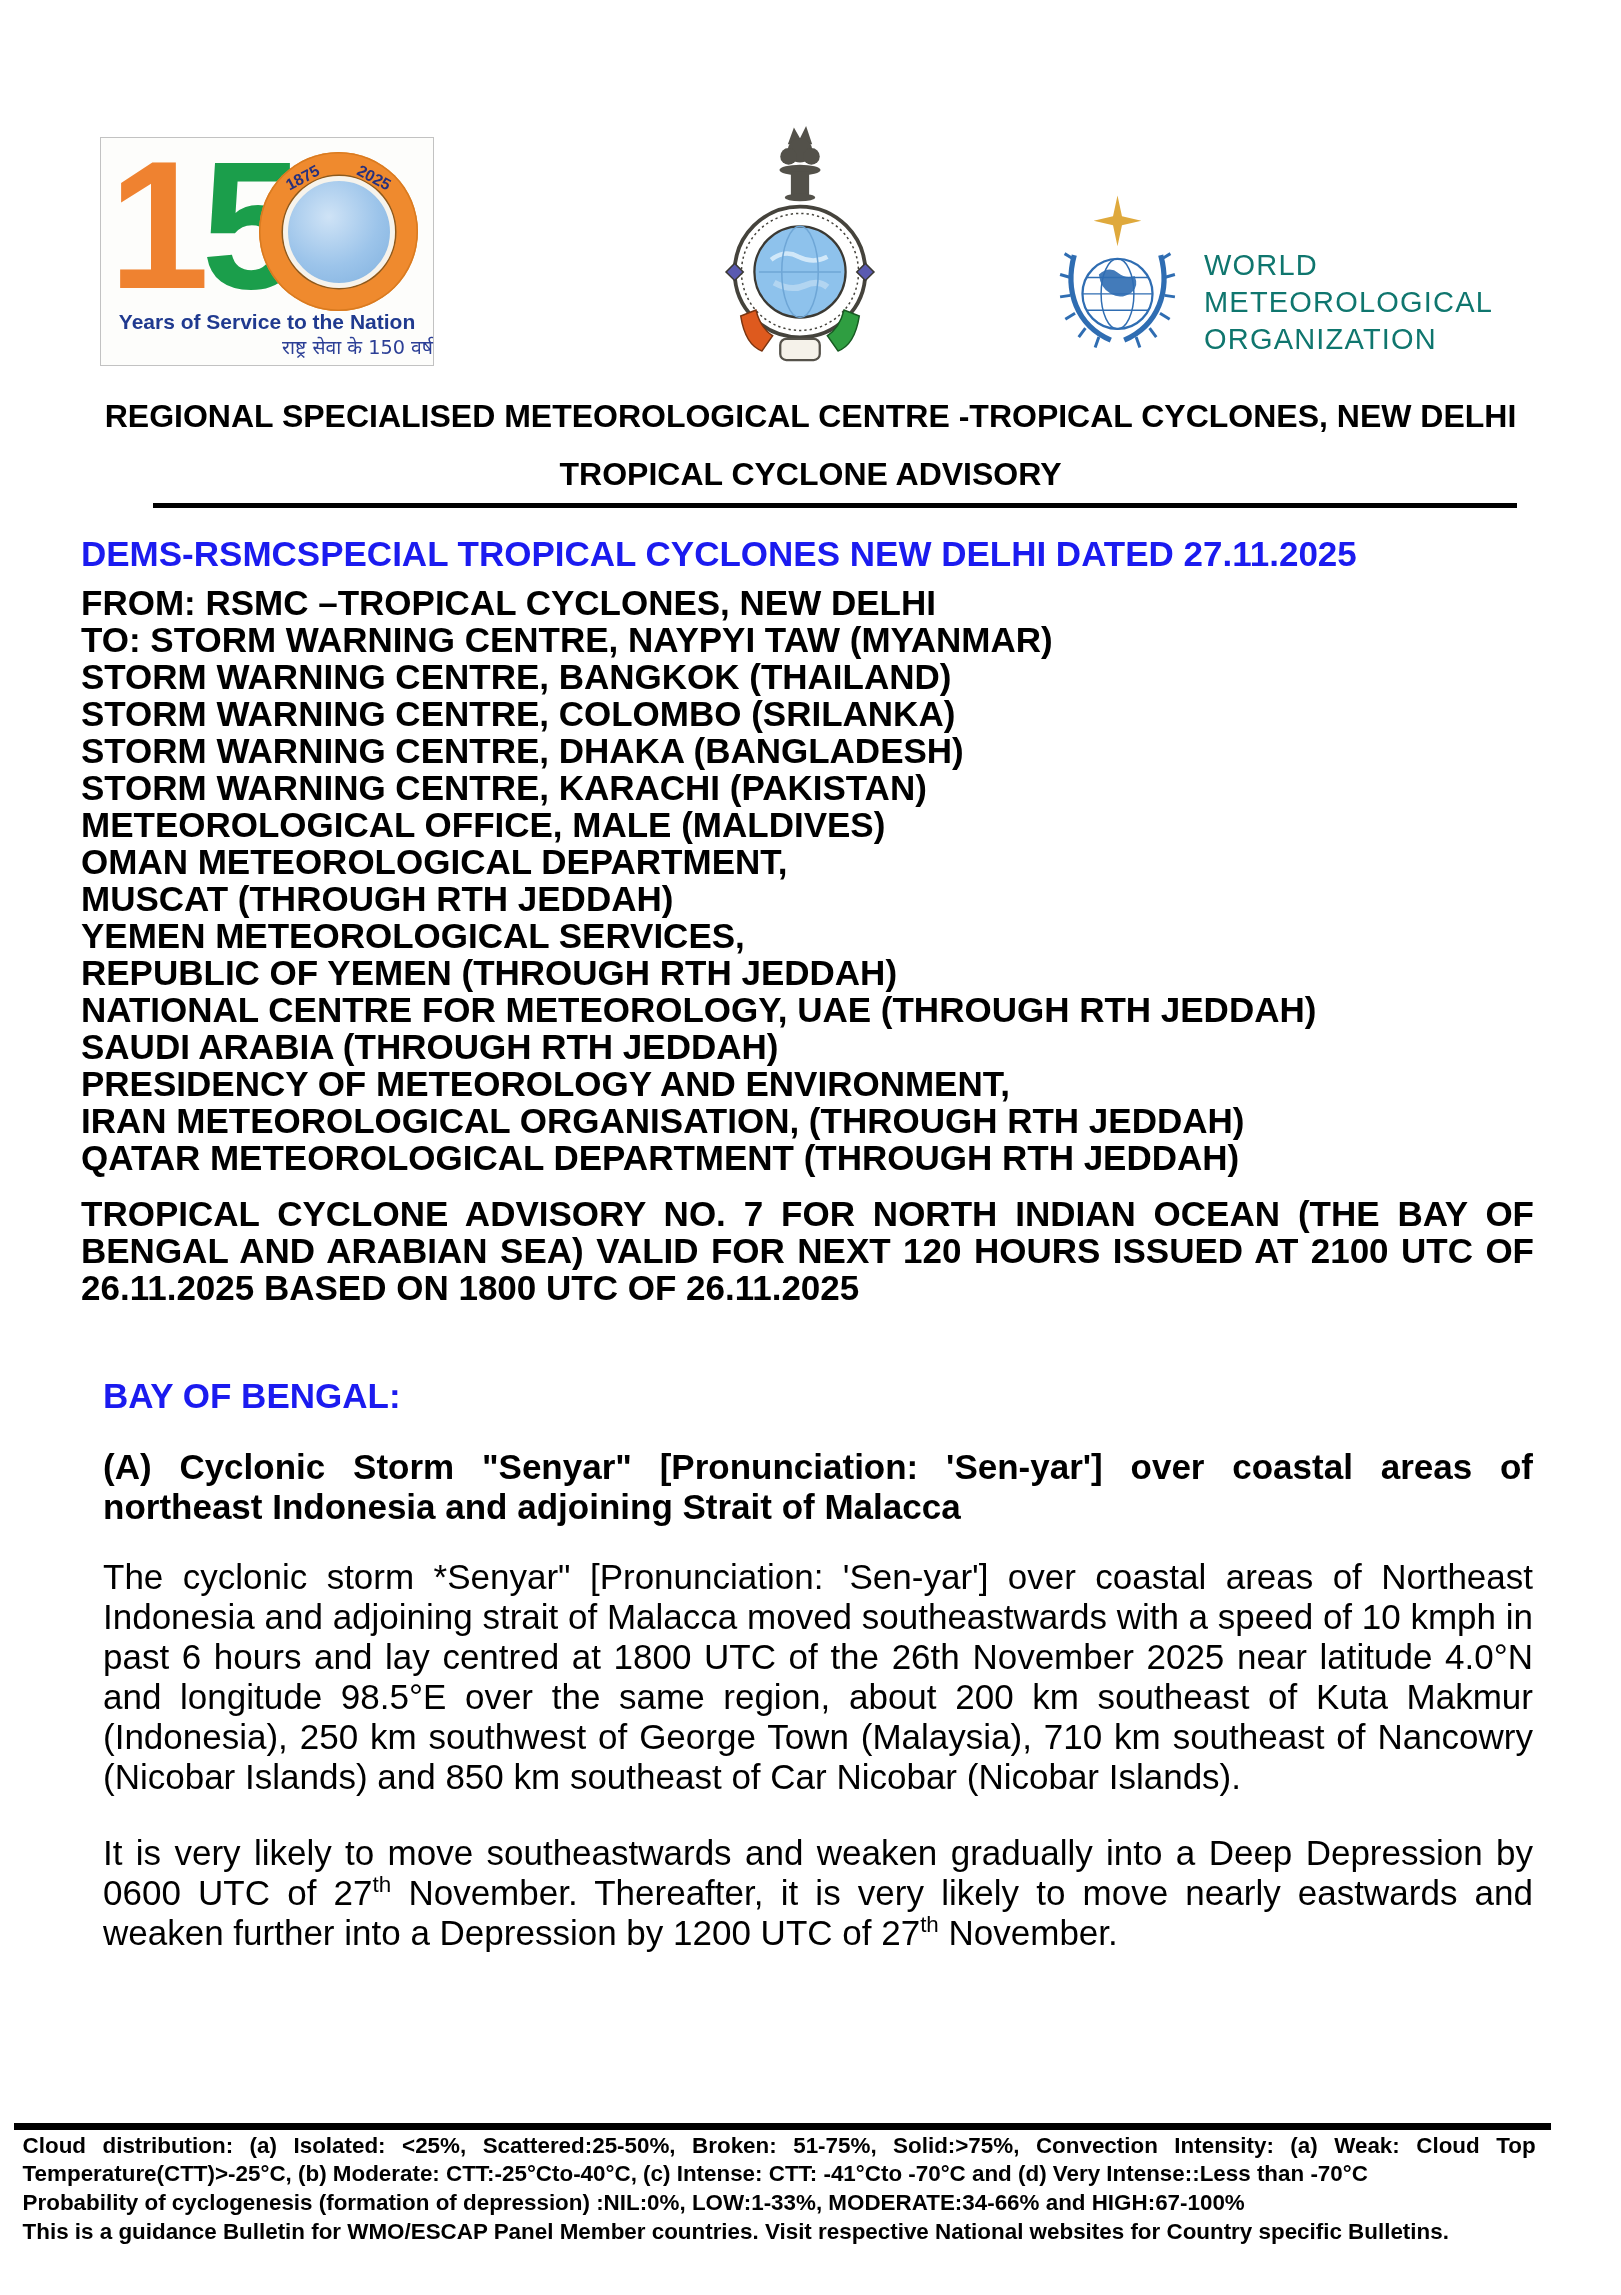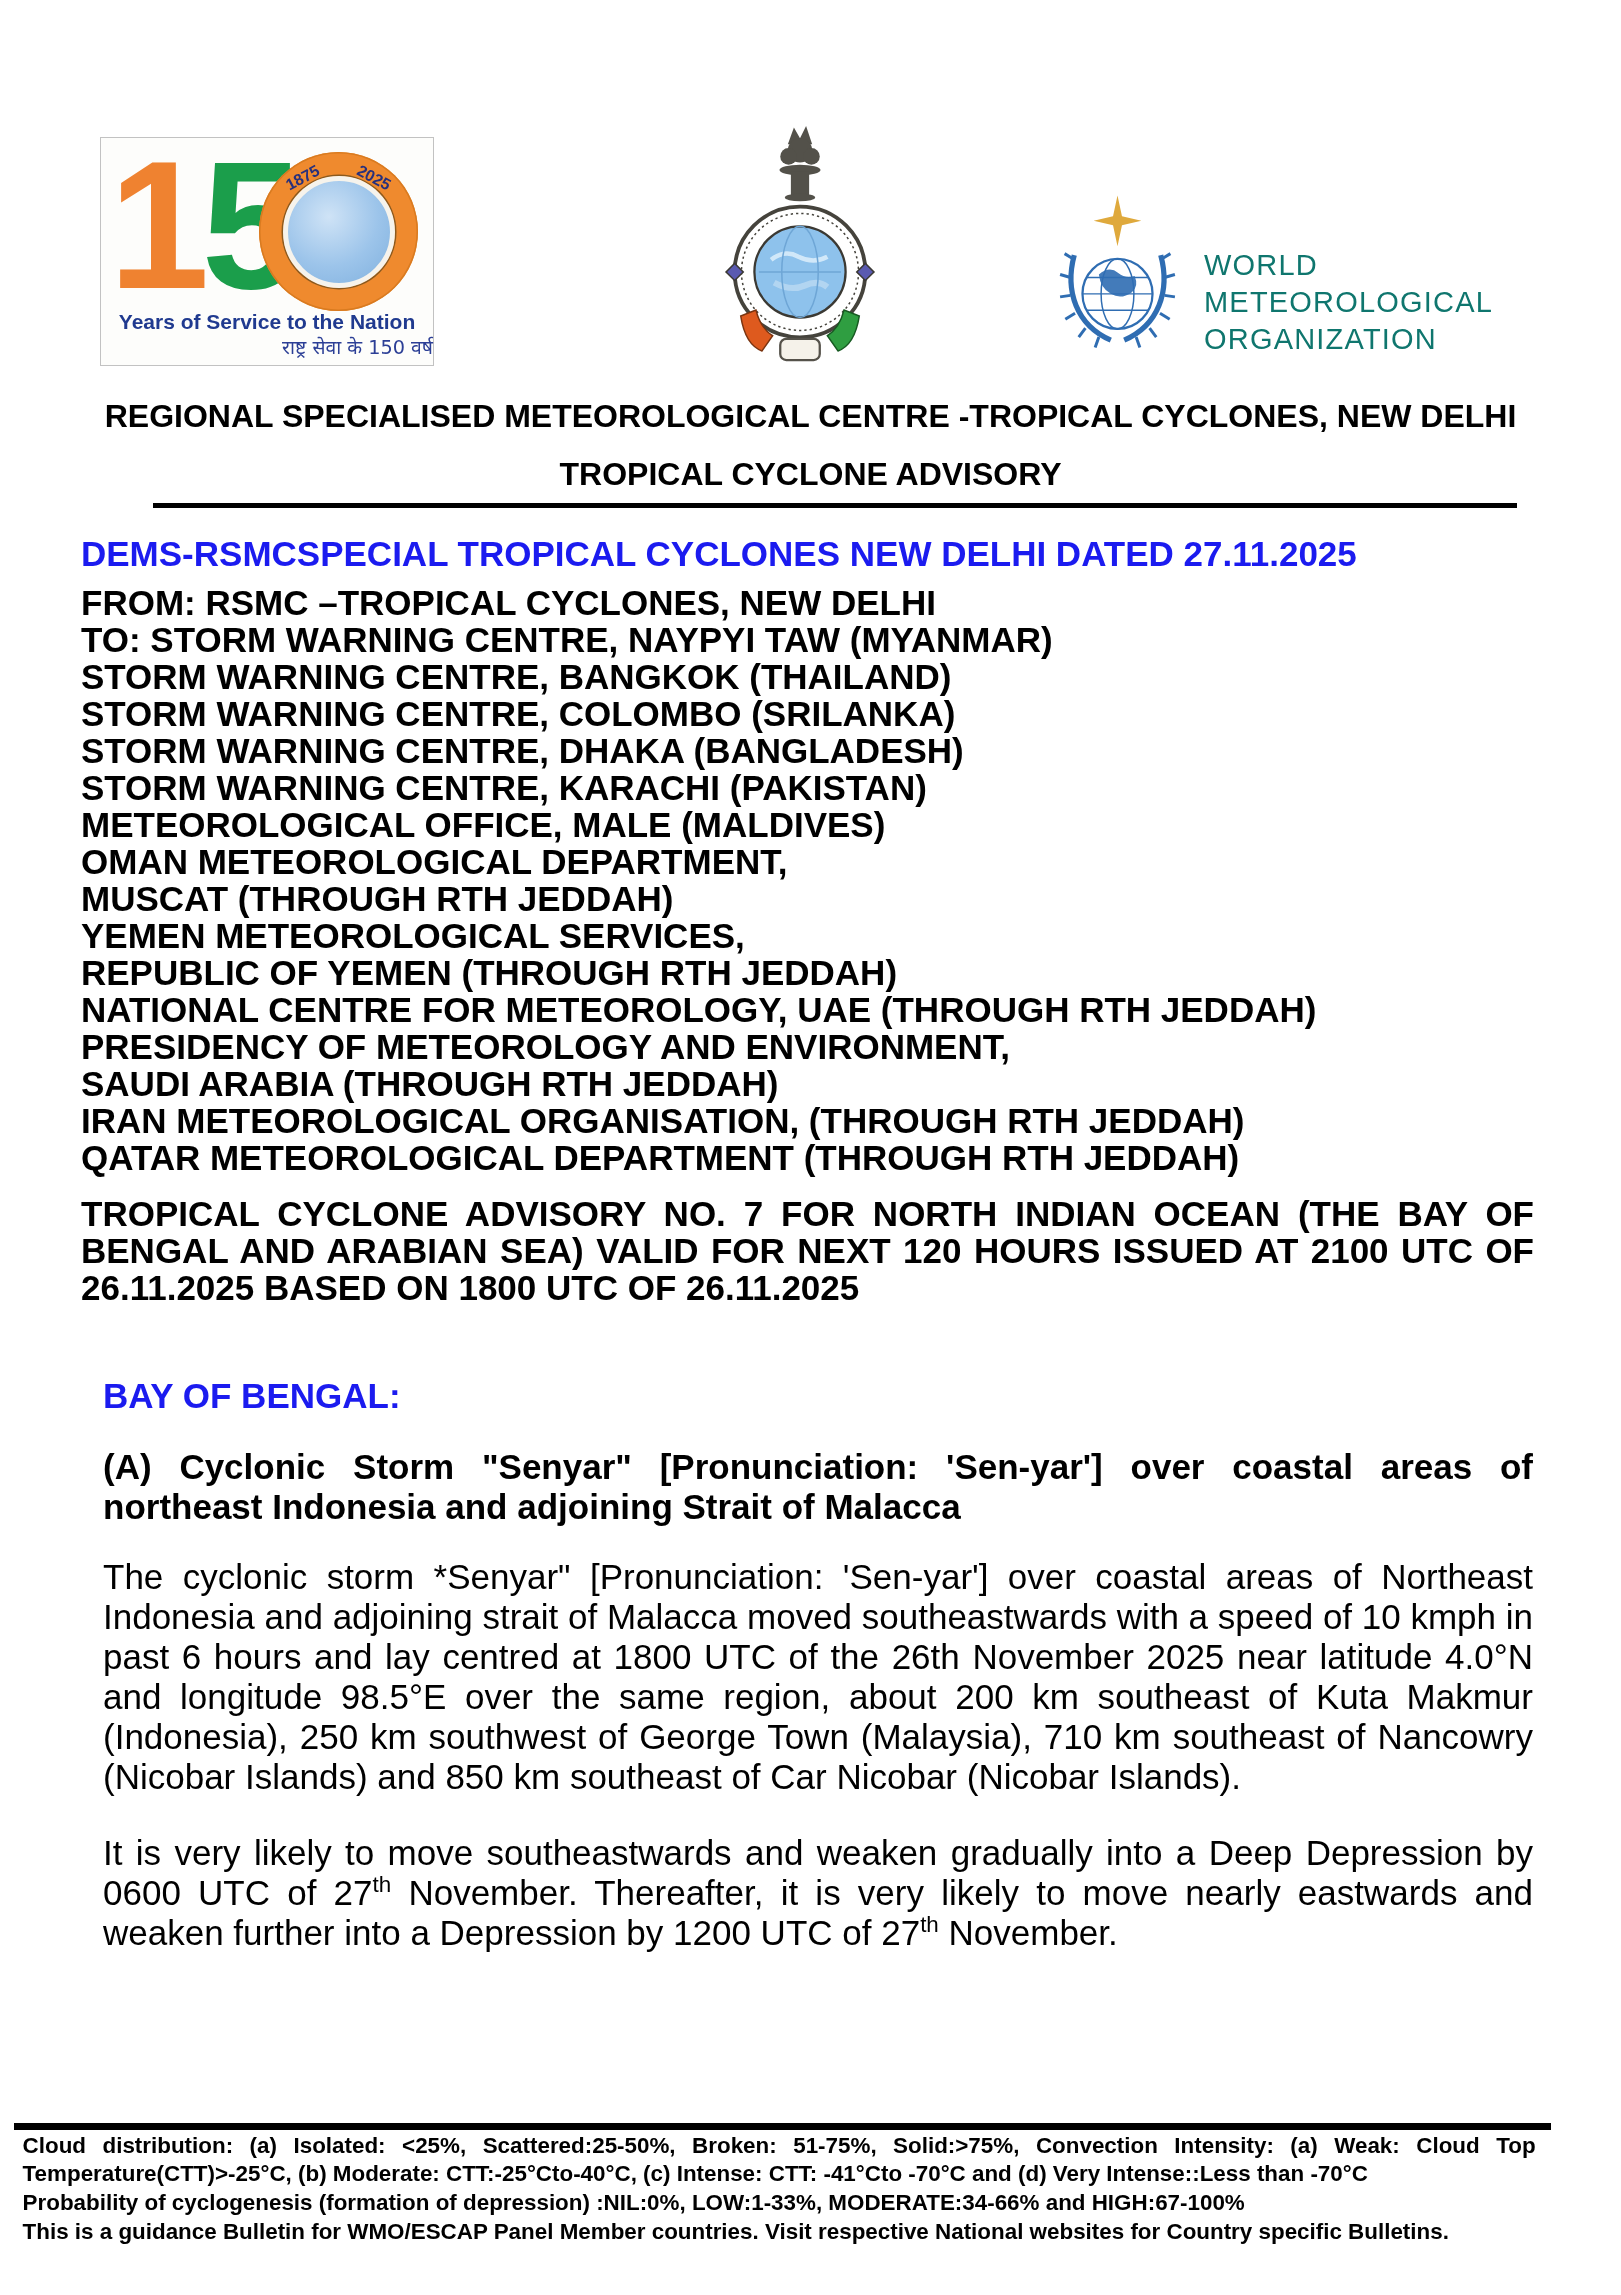--- a/index.html
+++ b/index.html
@@ -151,22 +151,22 @@
     <div>STORM WARNING CENTRE, BANGKOK (THAILAND)</div>
     <div>STORM WARNING CENTRE, COLOMBO (SRILANKA)</div>
     <div>STORM WARNING CENTRE, DHAKA (BANGLADESH)</div>
     <div>STORM WARNING CENTRE, KARACHI (PAKISTAN)</div>
     <div>METEOROLOGICAL OFFICE, MALE (MALDIVES)</div>
     <div>OMAN METEOROLOGICAL DEPARTMENT,</div>
     <div>MUSCAT (THROUGH RTH JEDDAH)</div>
     <div>YEMEN METEOROLOGICAL SERVICES,</div>
     <div>REPUBLIC OF YEMEN (THROUGH RTH JEDDAH)</div>
     <div>NATIONAL CENTRE FOR METEOROLOGY, UAE (THROUGH RTH JEDDAH)</div>
+    <div>SAUDI ARABIA (THROUGH RTH JEDDAH)</div>
     <div>PRESIDENCY OF METEOROLOGY AND ENVIRONMENT,</div>
-    <div>SAUDI ARABIA (THROUGH RTH JEDDAH)</div>
     <div>IRAN METEOROLOGICAL ORGANISATION, (THROUGH RTH JEDDAH)</div>
     <div>QATAR METEOROLOGICAL DEPARTMENT (THROUGH RTH JEDDAH)</div>
   </div>
 
   <div class="advpara">TROPICAL CYCLONE ADVISORY NO. 7 FOR NORTH INDIAN OCEAN (THE BAY OF BENGAL AND ARABIAN SEA) VALID FOR NEXT 120 HOURS ISSUED AT 2100 UTC OF 26.11.2025 BASED ON 1800 UTC OF 26.11.2025</div>
 
   <div class="basin">BAY OF BENGAL:</div>
   <div class="stormhead">(A) Cyclonic Storm "Senyar" [Pronunciation: 'Sen-yar'] over coastal areas of northeast Indonesia and adjoining Strait of Malacca</div>
   <div class="para1">The cyclonic storm *Senyar" [Pronunciation: 'Sen-yar'] over coastal areas of Northeast Indonesia and adjoining strait of Malacca moved southeastwards with a speed of 10 kmph in past 6 hours and lay centred at 1800 UTC of the 26th November 2025 near latitude 4.0°N and longitude 98.5°E over the same region, about 200 km southeast of Kuta Makmur (Indonesia), 250 km southwest of George Town (Malaysia), 710 km southeast of Nancowry (Nicobar Islands) and 850 km southeast of Car Nicobar (Nicobar Islands).</div>
   <div class="para2"><span>It is very likely to move southeastwards and weaken gradually into a Deep Depression by 0600 UTC of 27</span><sup>th</sup><span> November. Thereafter, it is very likely to move nearly eastwards and weaken further into a Depression by 1200 UTC of 27</span><sup>th</sup><span> November.</span></div>

